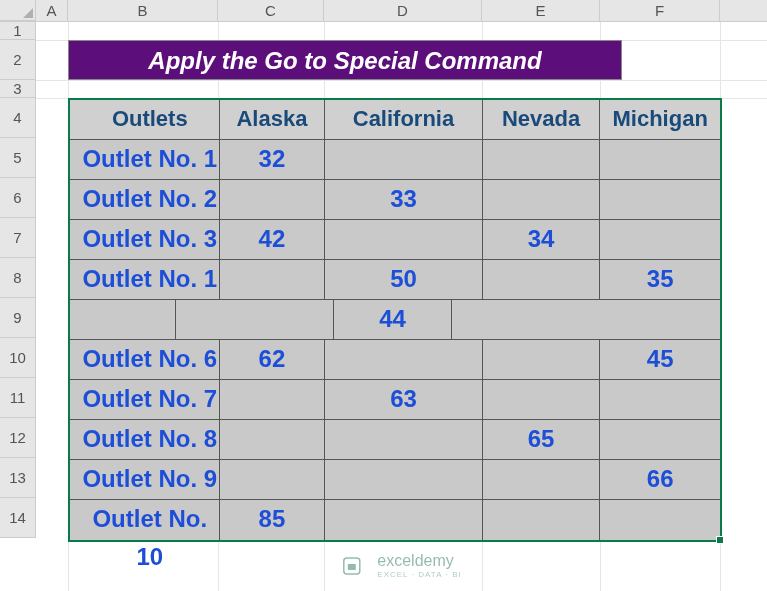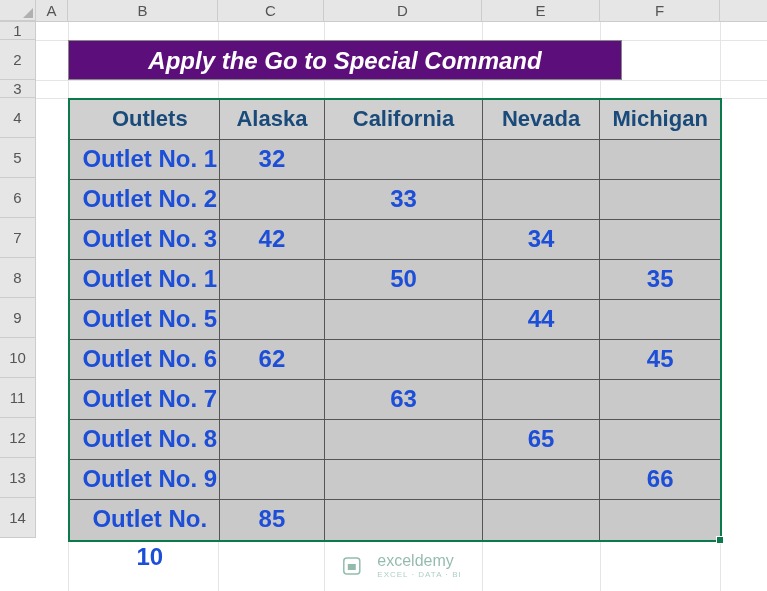--- a/index.html
+++ b/index.html
@@ -238,21 +238,20 @@
             <div class="tcell c-f"></div>
           </div>
           <div class="trow">
             <div class="tcell c-b">Outlet No. 1</div>
             <div class="tcell c-c"></div>
             <div class="tcell c-d">50</div>
             <div class="tcell c-e"></div>
             <div class="tcell c-f">35</div>
           </div>
           <div class="trow">
-            <div class="tcell c-b">Outlet No. 5</div>
             <div class="tcell c-c"></div>
             <div class="tcell c-d"></div>
             <div class="tcell c-e">44</div>
             <div class="tcell c-f"></div>
           </div>
           <div class="trow">
             <div class="tcell c-b">Outlet No. 6</div>
             <div class="tcell c-c">62</div>
             <div class="tcell c-d"></div>
             <div class="tcell c-e"></div>

